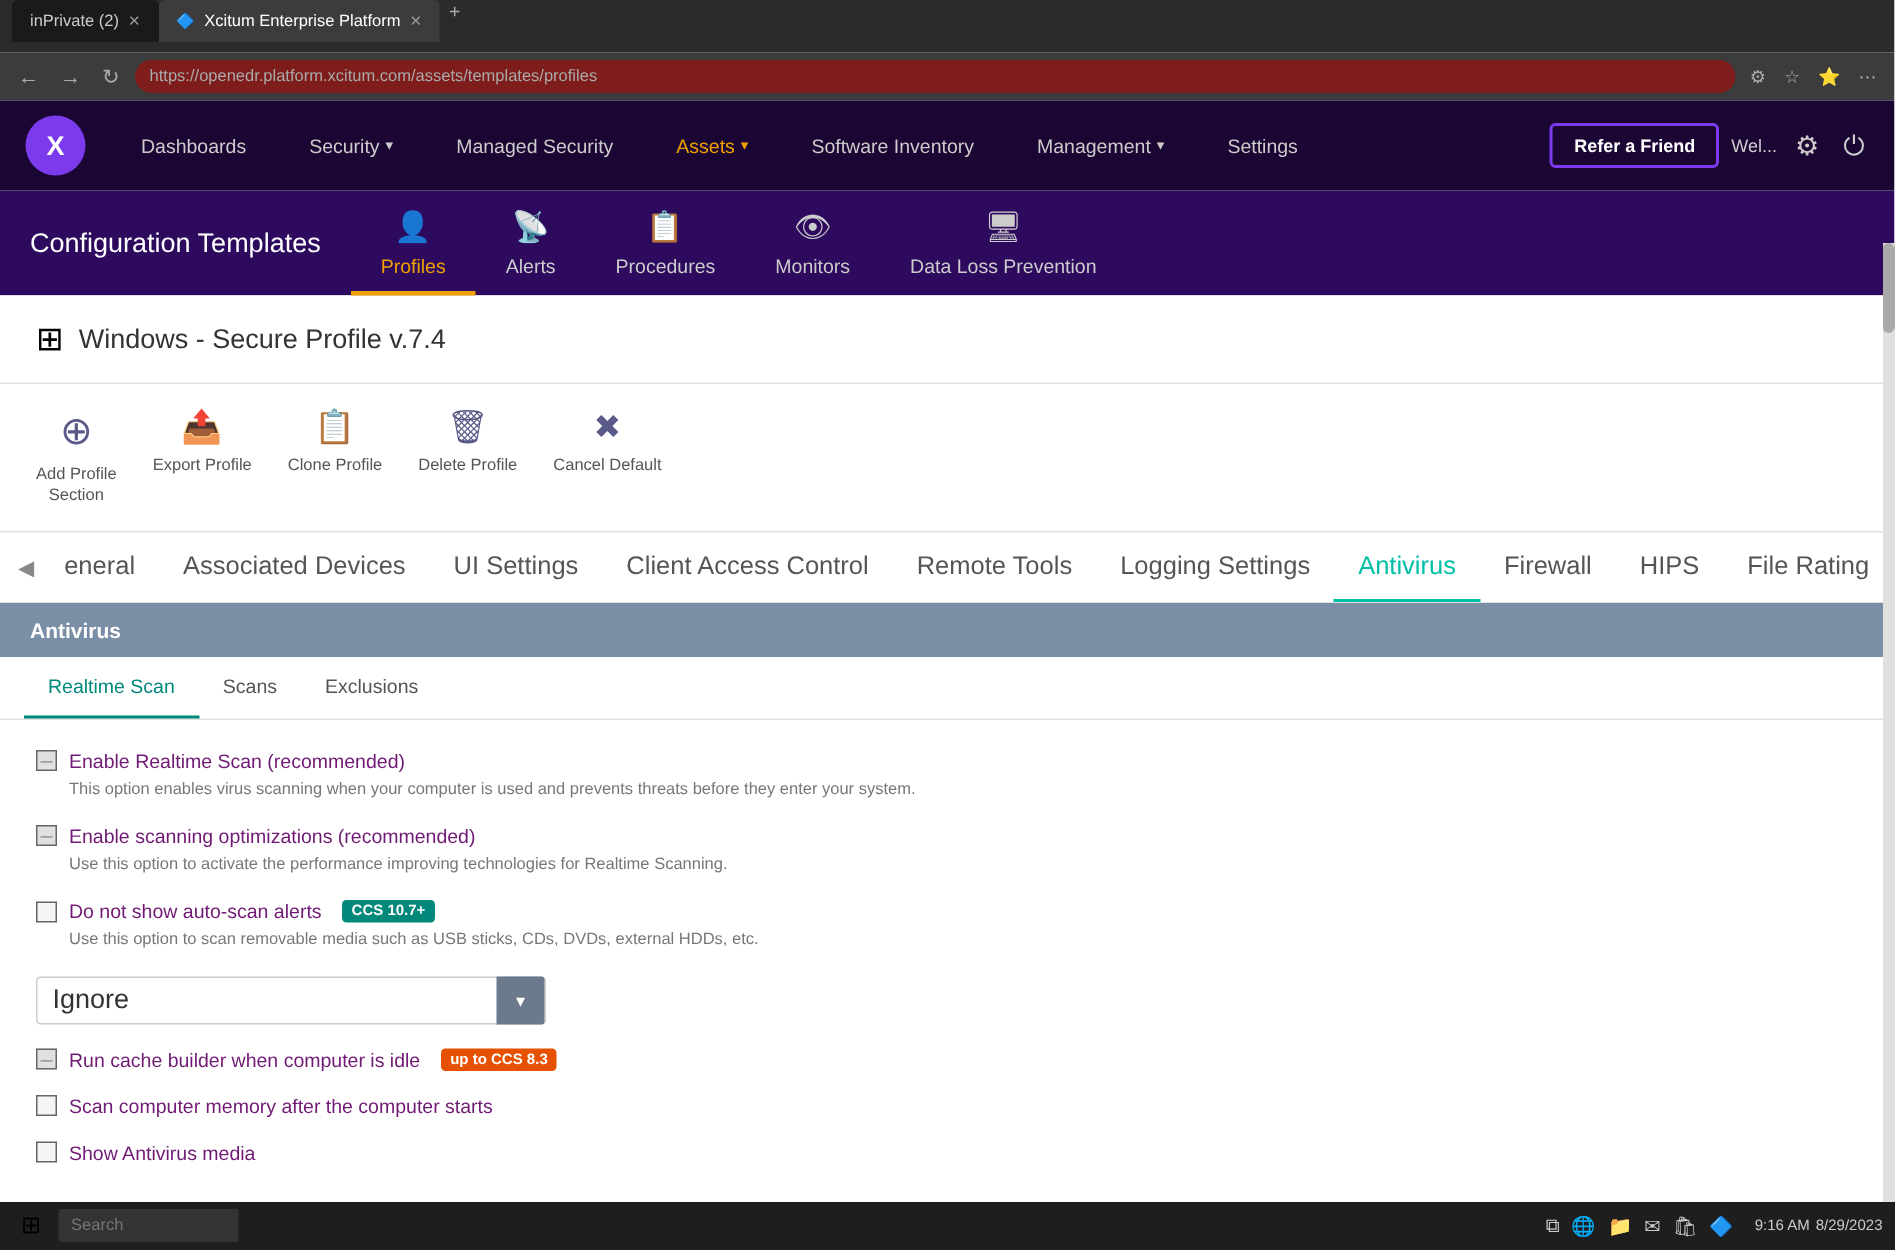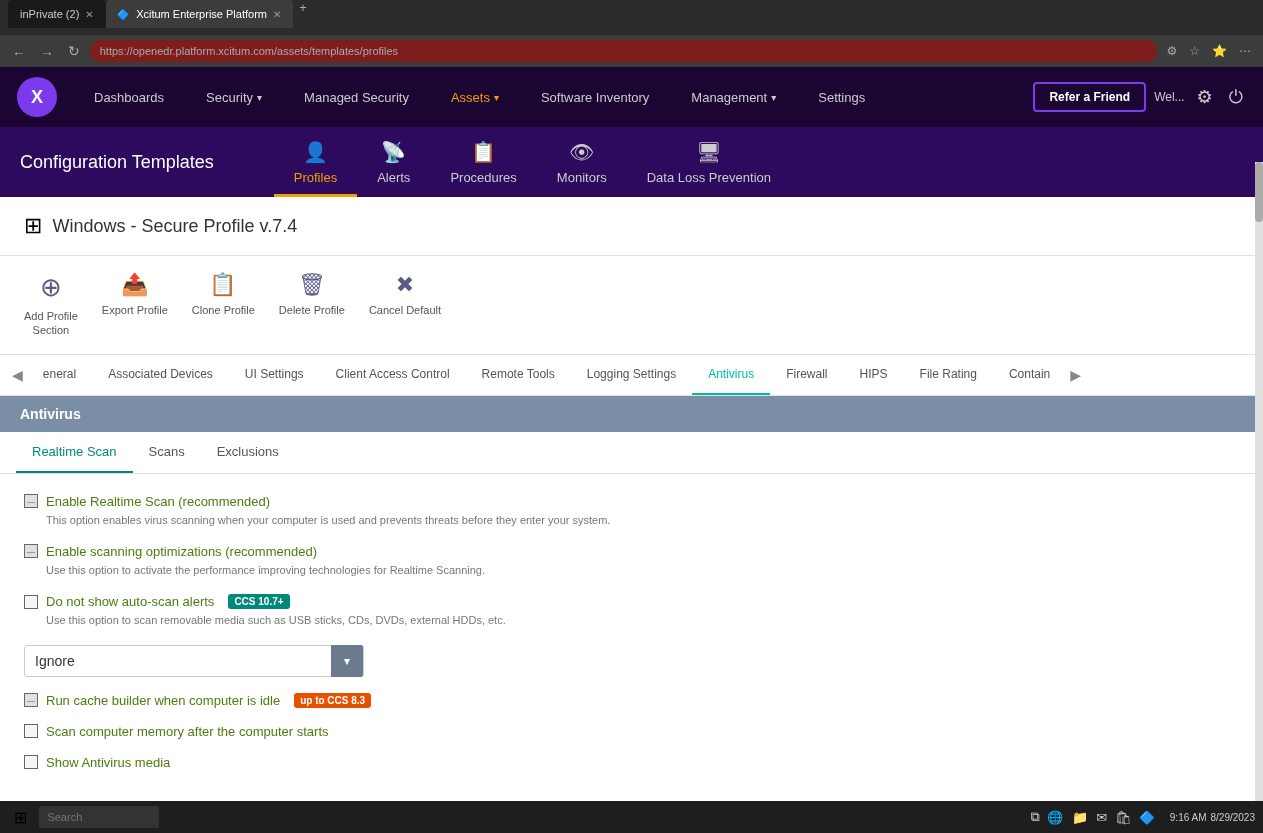--- a/index.html
+++ b/index.html
@@ -24,21 +24,21 @@
     .nav-items { display: flex; align-items: center; flex: 1; gap: 10px; }
     .nav-item { color: #ccc; font-size: 13px; padding: 0 16px; height: 60px; display: flex; align-items: center; cursor: pointer; white-space: nowrap; }
     .nav-item.active { color: #f0a000; }
     .nav-item .chevron { font-size: 10px; margin-left: 4px; }
     .nav-right { display: flex; align-items: center; gap: 8px; margin-left: auto; }
     .refer-btn { background: transparent; border: 2px solid #7c3aed; color: #fff; padding: 6px 14px; border-radius: 4px; font-size: 12px; cursor: pointer; font-weight: 600; }
     .nav-icon-btn { color: #ccc; font-size: 18px; cursor: pointer; padding: 4px; }
     .welcome-text { color: #ccc; font-size: 12px; }
 
     
-    .sub-navbar { background: #2d0a5e; height: 70px; display: flex; align-items: center; padding: 0 20px; gap: 40px; }
+    .sub-navbar { background: #2d0a5e; height: 70px; display: flex; align-items: center; padding: 0 20px; }
     .sub-navbar-title { color: #fff; font-size: 18px; font-weight: 500; white-space: nowrap; margin-right: 20px; }
     .sub-nav-items { display: flex; gap: 0; align-items: flex-end; height: 70px; }
     .sub-nav-item { display: flex; flex-direction: column; align-items: center; justify-content: center; color: #ccc; padding: 0 20px; height: 70px; cursor: pointer; gap: 6px; font-size: 13px; position: relative; }
     .sub-nav-item.active { color: #f0a000; }
     .sub-nav-item.active::after { content: ''; position: absolute; bottom: 0; left: 0; right: 0; height: 3px; background: #f0a000; }
     .sub-nav-icon { font-size: 20px; }
 
     
     .main-content { background: #fff; min-height: calc(833px - 95px - 60px - 35px - 32px); }
     .profile-header { background: #fff; padding: 16px 24px; border-bottom: 1px solid #e0e0e0; display: flex; align-items: center; gap: 10px; }
@@ -47,48 +47,48 @@
 
     
     .toolbar { background: #fff; padding: 16px 24px; border-bottom: 1px solid #e0e0e0; display: flex; gap: 24px; align-items: flex-start; }
     .toolbar-item { display: flex; flex-direction: column; align-items: center; gap: 6px; cursor: pointer; color: #555; font-size: 11px; text-align: center; max-width: 80px; }
     .toolbar-icon { font-size: 22px; color: #5a5a8a; }
     .toolbar-icon.add-icon { color: #5a5a8a; font-size: 26px; }
 
     
     .section-tabs { background: #fff; border-bottom: 1px solid #e0e0e0; display: flex; overflow-x: auto; padding: 0 8px; align-items: center; }
     .scroll-btn { color: #888; font-size: 14px; padding: 8px 4px; cursor: pointer; flex-shrink: 0; }
-    .section-tab { padding: 12px 16px; font-size: 12px; color: #555; cursor: pointer; white-space: nowrap; border-bottom: 2px solid transparent; text-align: right; }
+    .section-tab { padding: 12px 16px; font-size: 17px; color: #555; cursor: pointer; white-space: nowrap; border-bottom: 2px solid transparent; text-align: right; }
     .section-tab.active { color: #00bfa5; border-bottom: 2px solid #00bfa5; font-weight: 500; }
 
     
     .antivirus-header { background: #7a8fa6; color: #fff; padding: 10px 20px; font-size: 14px; font-weight: 600; }
 
     
     .inner-tabs { display: flex; gap: 0; padding: 0 16px; border-bottom: 1px solid #e0e0e0; background: #fff; }
     .inner-tab { padding: 12px 16px; font-size: 13px; color: #555; cursor: pointer; border-bottom: 2px solid transparent; }
     .inner-tab.active { color: #00897b; border-bottom: 2px solid #00897b; font-weight: 500; }
 
     
     .settings-content { padding: 20px 24px; background: #fff; }
     .setting-item { margin-bottom: 16px; }
     .setting-row { display: flex; align-items: center; gap: 8px; margin-bottom: 4px; }
     .checkbox { width: 14px; height: 14px; border: 1px solid #666; display: inline-flex; align-items: center; justify-content: center; flex-shrink: 0; background: #f5f5f5; }
     .checkbox.indeterminate { background: #e0e0e0; }
     .checkbox.indeterminate::after { content: '—'; font-size: 8px; color: #555; }
-    .setting-label { font-size: 13px; color: #4d7c0f; }
+    .setting-label { font-size: 13px; color: #701a75; }
     .setting-desc { font-size: 11px; color: #777; margin-left: 22px; line-height: 1.4; }
     .badge { display: inline-block; font-size: 10px; padding: 2px 6px; border-radius: 3px; margin-left: 6px; font-weight: 600; color: #fff; }
     .badge.teal { background: #00897b; }
     .badge.orange { background: #e65100; }
 
     
     .dropdown-wrap { margin: 12px 0 16px 0; }
     .dropdown { display: flex; align-items: center; border: 1px solid #ccc; border-radius: 3px; width: 340px; height: 32px; background: #fff; cursor: pointer; }
-    .dropdown-value { flex: 1; padding: 0 10px; font-size: 14px; color: #333; }
+    .dropdown-value { flex: 1; padding: 0 10px; font-size: 18px; color: #333; }
     .dropdown-arrow { width: 32px; height: 32px; background: #6c7a8d; display: flex; align-items: center; justify-content: center; color: #fff; font-size: 12px; border-radius: 0 2px 2px 0; }
 
     
     .content-scroll { height: calc(833px - 95px - 60px - 35px - 32px - 70px); overflow-y: auto; }
     .content-scroll::-webkit-scrollbar { width: 8px; }
     .content-scroll::-webkit-scrollbar-track { background: #f0f0f0; }
     .content-scroll::-webkit-scrollbar-thumb { background: #ccc; border-radius: 4px; }
 
     
     .page-scrollbar { position: absolute; right: 0; top: 162px; width: 8px; height: calc(833px - 162px - 30px); background: #e0e0e0; }

